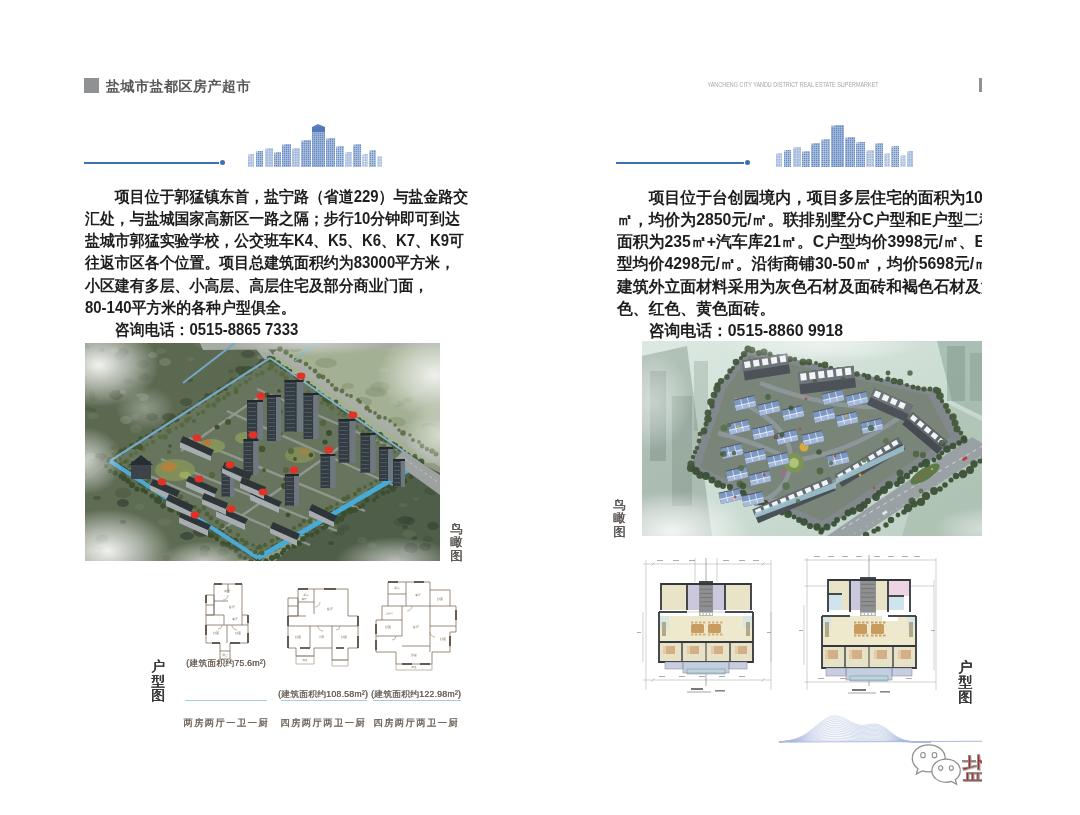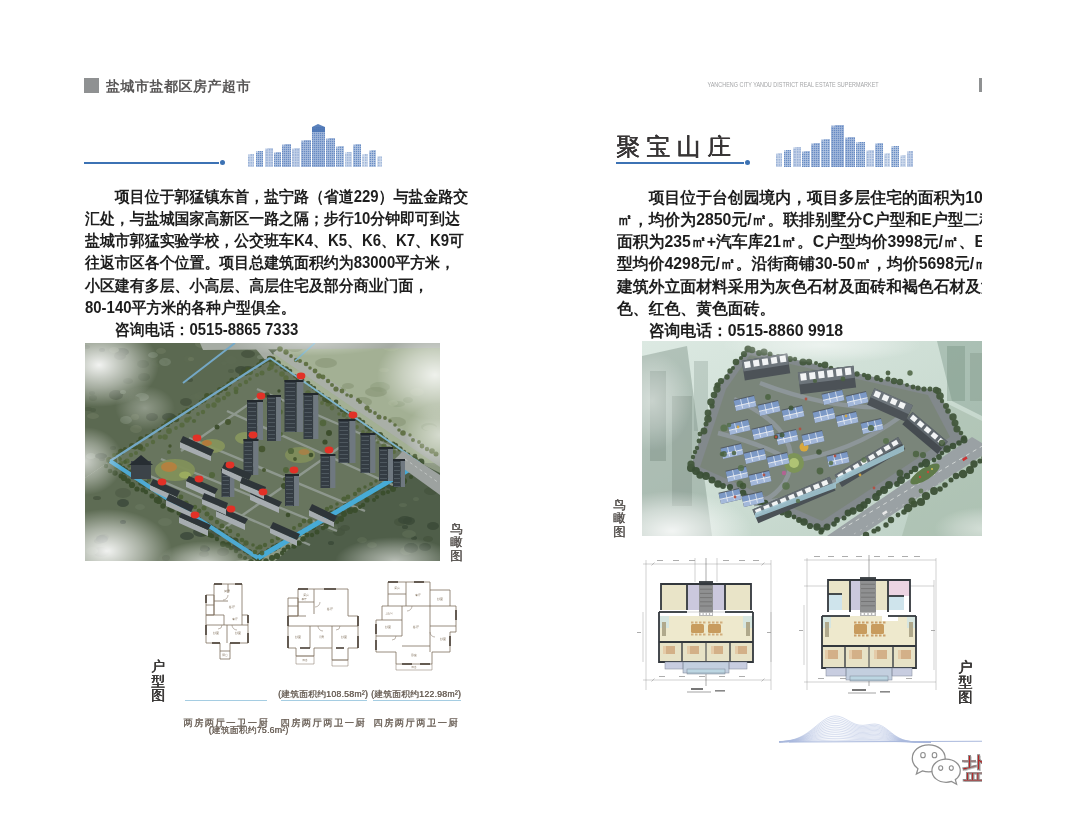--- a/index.html
+++ b/index.html
@@ -1005,37 +1005,36 @@
         <text x="46" y="16" font-size="2.8" fill="#83735f" font-family="Liberation Sans, sans-serif" text-anchor="middle">餐厅</text>
         <text x="17" y="34" font-size="2.4" fill="#83735f" font-family="Liberation Sans, sans-serif" text-anchor="middle">卫生间</text>
         <text x="71" y="60" font-size="3" fill="#83735f" font-family="Liberation Sans, sans-serif" text-anchor="middle">卧室</text>
         <text x="16" y="48" font-size="3" fill="#83735f" font-family="Liberation Sans, sans-serif" text-anchor="middle">卧室</text>
         <text x="44" y="48" font-size="3.2" fill="#83735f" font-family="Liberation Sans, sans-serif" text-anchor="middle">客厅</text>
         <text x="42" y="76" font-size="2.8" fill="#83735f" font-family="Liberation Sans, sans-serif" text-anchor="middle">卧室</text>
         <text x="42" y="88" font-size="2.6" fill="#83735f" font-family="Liberation Sans, sans-serif" text-anchor="middle">阳台</text>
       </svg></div>
 
 <div class="abs cap1" style="left:226px;top:676px;transform:translateX(-50%);">两房两厅一卫一厨</div>
-<div class="abs cap2" style="left:226px;top:725px;transform:translateX(-50%);padding-left:45px;">(建筑面积约75.6m²)</div>
+<div class="abs cap2" style="left:226px;top:658px;transform:translateX(-50%);">(建筑面积约75.6m²)</div>
 
 <div class="abs" style="left:185px;top:700px;width:82px;height:1px;background:#a5cde2;"></div>
 
 <div class="abs cap1" style="left:323px;top:676px;transform:translateX(-50%);">四房两厅两卫一厨</div>
 <div class="abs cap2" style="left:323px;top:689px;transform:translateX(-50%);">(建筑面积约108.58m²)</div>
 
 <div class="abs" style="left:281px;top:700px;width:86px;height:1px;background:#a5cde2;"></div>
 
 <div class="abs cap1" style="left:416px;top:676px;transform:translateX(-50%);">四房两厅两卫一厨</div>
 <div class="abs cap2" style="left:416px;top:689px;transform:translateX(-50%);">(建筑面积约122.98m²)</div>
 
 <div class="abs" style="left:373px;top:700px;width:88px;height:1px;background:#a5cde2;"></div>
 
 <div class="abs vlab2" style="left:151px;top:660px;font-size:14px;">户<br>型<br>图</div>
 
-<div class="abs title" style="left:616px;top:131px;">聚宝山庄</div>
 
 <div class="abs" style="left:616px;top:161.5px;width:128px;height:2px;background:#3c72b4;"></div>
 
 <div class="abs" style="left:744.5px;top:160px;width:5px;height:5px;border-radius:50%;background:#3c72b4;"></div>
 
 <div class="abs" id="skylineR" style="left:776px;top:120px;width:142px;height:48px;"><svg width="142" height="48" viewBox="0 0 142 48">
         <defs>
           <pattern id="dpR" width="2" height="2" patternUnits="userSpaceOnUse">
             <circle cx="0.7" cy="0.7" r="0.62" fill="#4a74b5"></circle>
           </pattern>

